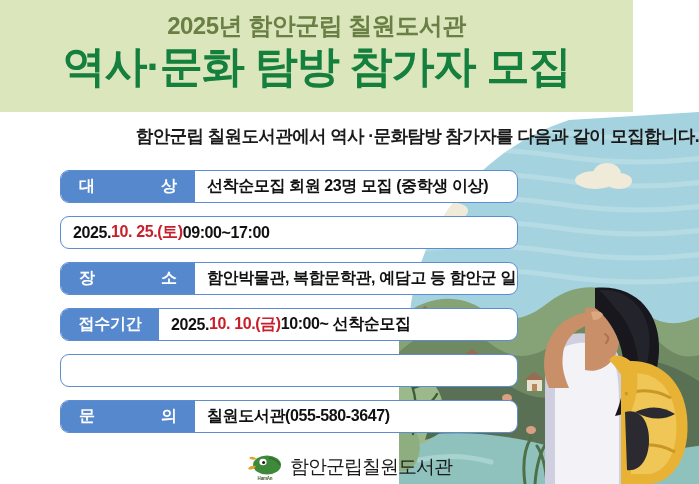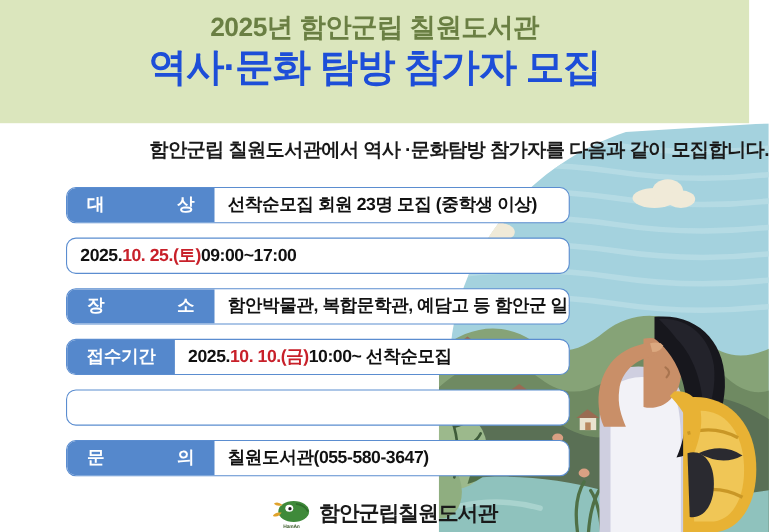--- a/index.html
+++ b/index.html
@@ -31,42 +31,42 @@
     overflow: hidden;
     z-index: 1;
   }
   .illustration svg { display: block; }
 
   
   .header {
     position: absolute;
     left: 0;
     top: 0;
-    width: 681px;
+    width: 633px;
     height: 112px;
     background: #dbe6bd;
     z-index: 3;
     text-align: center;
   }
   .header-line1 {
     margin: 0;
     padding-top: 12px;
     font-size: 24px;
     font-weight: bold;
     letter-spacing: -0.5px;
     color: #6a7f43;
     line-height: 1.18;
   }
   .header-line2 {
     margin: 0;
     padding-top: 2px;
-    font-size: 35px;
+    font-size: 43px;
     font-weight: bold;
     letter-spacing: -1px;
-    color: #1d4ed8;
+    color: #15803d;
     line-height: 1.12;
     text-align: center;
   }
 
   
   .subtitle {
     position: absolute;
     left: 0;
     top: 124px;
     width: 699px;
@@ -151,21 +151,21 @@
     bottom: -1px;
     width: 36px;
     text-align: center;
     font-size: 4.5px;
     font-weight: bold;
     color: #3c5a2a;
     letter-spacing: -0.2px;
   }
   .footer-name {
     font-size: 19px;
-    font-weight: bold;
+    font-weight: normal;
     letter-spacing: -1px;
     color: #1a1a1a;
   }
 </style>
 </head>
 <body>
 
 <div class="poster">
 
   <div class="illustration">

